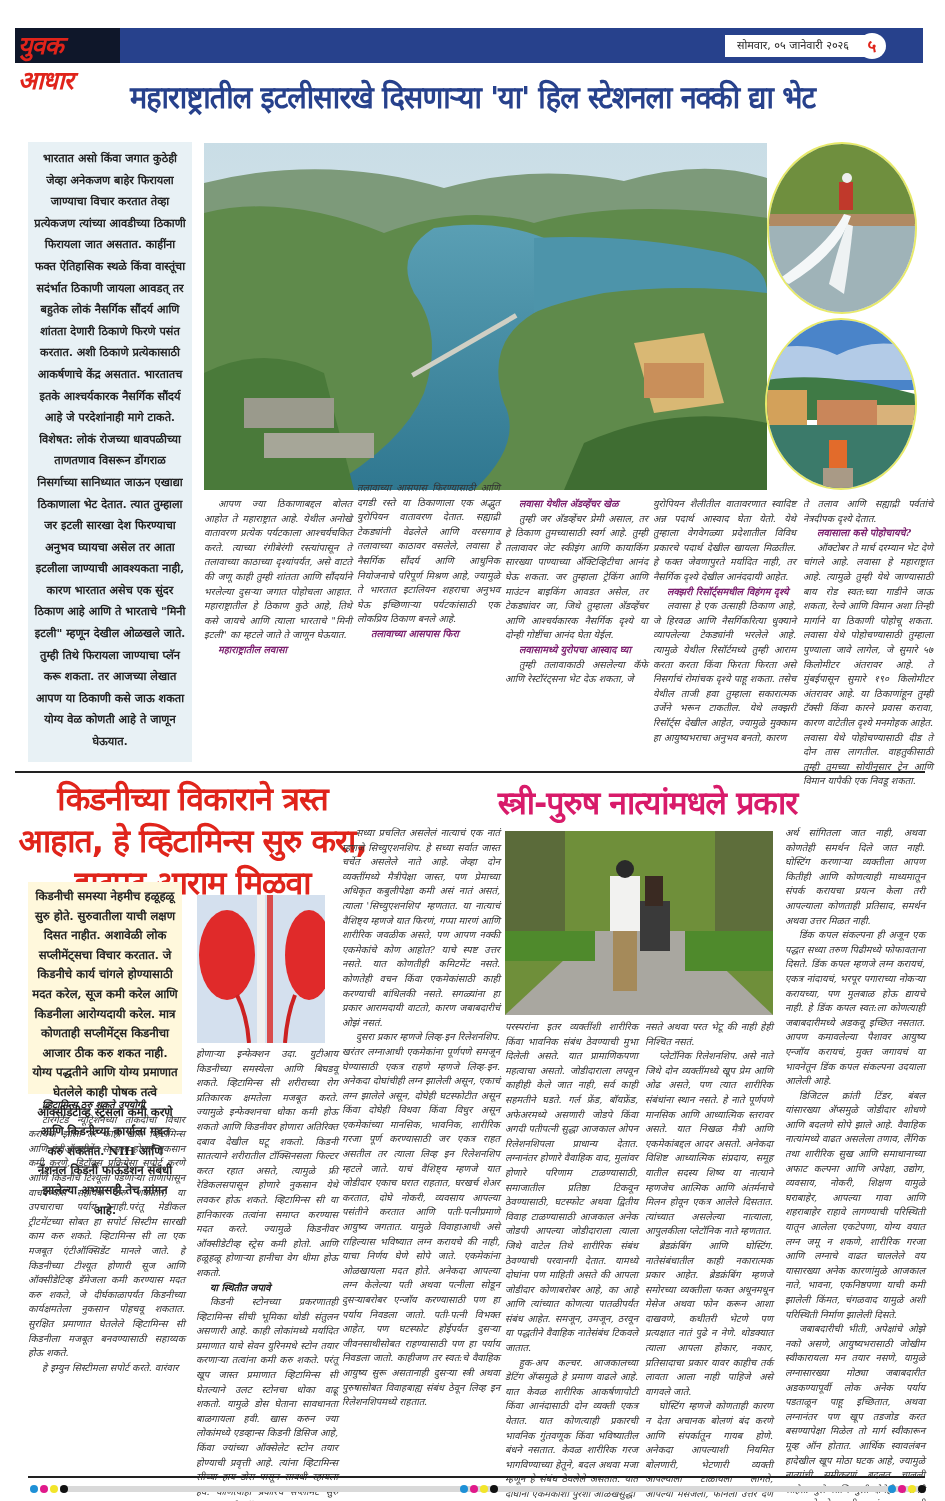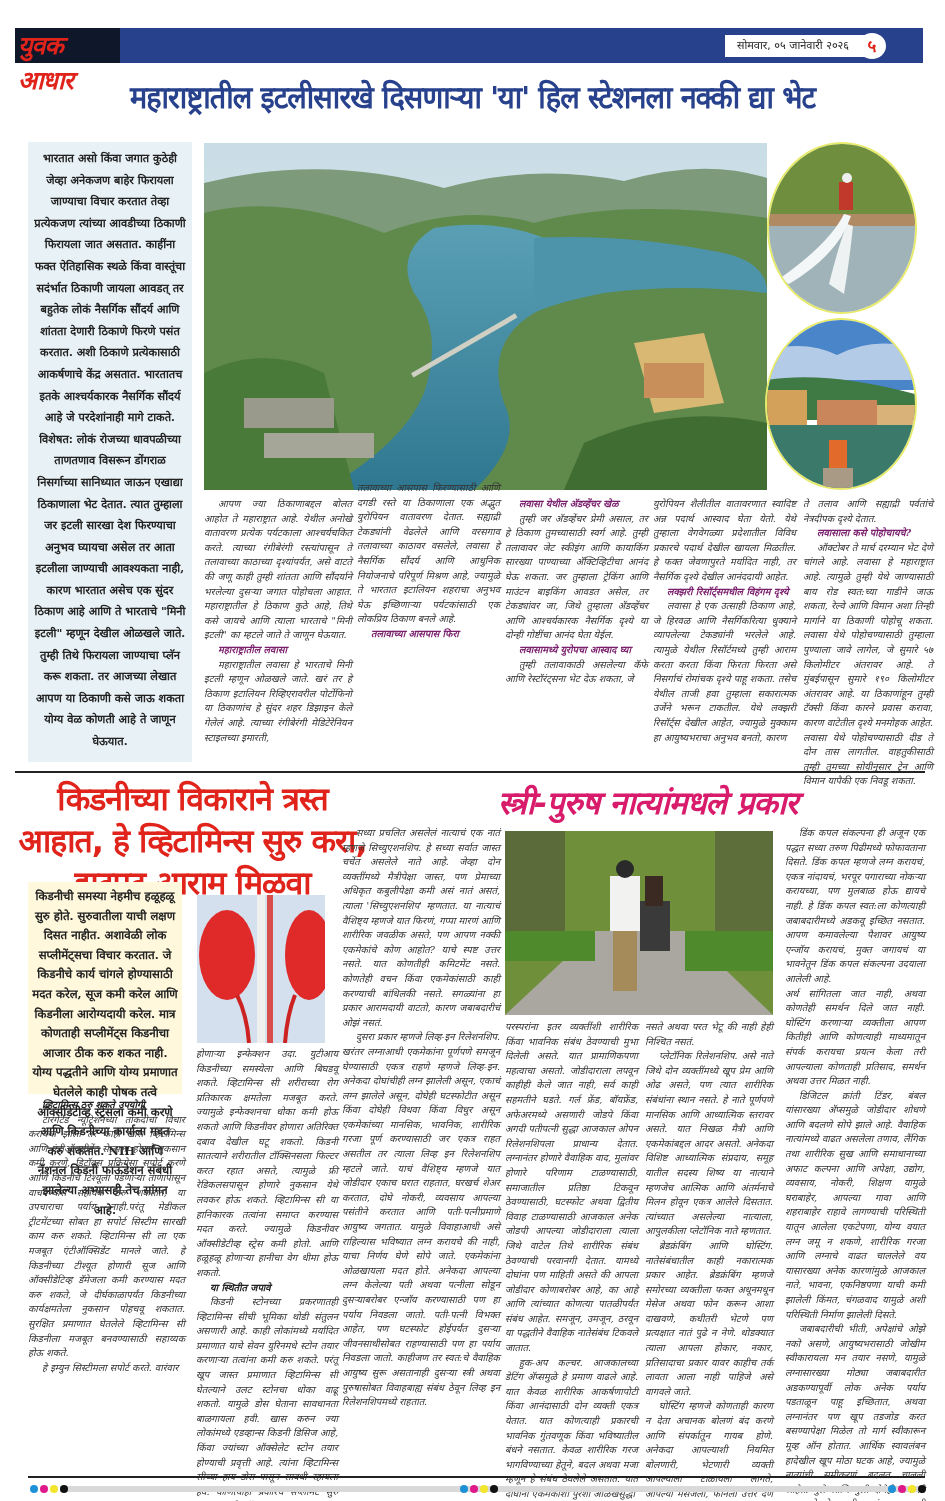--- a/index.html
+++ b/index.html
@@ -27,21 +27,21 @@
   .c4{left:653px;top:497px;width:143px;}
   .c5{left:803px;top:497px;width:130px;}
   .rule1{left:15px;top:771px;width:910px;height:2px;background:#222;}
   
   .kidhead{left:15px;top:778px;width:355px;text-align:center;color:#e0241b;font-family:"DejaVu Sans",sans-serif;font-weight:bold;font-size:32px;line-height:42px;letter-spacing:-1px;}
   .kidintro{left:28px;top:882px;width:154px;height:212px;background:#fff8dc;padding:5px 4px;box-sizing:border-box;font-weight:bold;font-size:11.6px;line-height:19.6px;text-align:center;color:#222;}
   .k1{left:28px;top:1112px;width:157px;}
   .kidimg{left:197px;top:895px;width:128px;height:148px;overflow:hidden;}
   .k2{left:196px;top:1047px;width:142px;}
   
-  .relhead{left:370px;top:778px;width:555px;text-align:center;color:#d81b6a;font-family:"DejaVu Sans",sans-serif;font-weight:bold;font-size:32px;line-height:50px;letter-spacing:-1px;font-style:italic;}
+  .relhead{left:370px;top:778px;width:555px;text-align:center;color:#d81b6a;font-family:"DejaVu Sans",sans-serif;font-weight:bold;font-size:32px;line-height:50px;letter-spacing:-1px;}
   .r1{left:342px;top:826px;width:158px;}
   .relimg{left:505px;top:831px;width:268px;height:184px;overflow:hidden;}
   .r2{left:505px;top:1020px;width:133px;}
   .r3{left:645px;top:1020px;width:128px;}
   .r4{left:785px;top:826px;width:140px;}
   .rule2{left:28px;top:1476px;width:897px;height:2px;background:#222;}
   .greybar{left:60px;top:1486px;width:860px;height:6px;background:#d9d9d9;}
   .dot{width:8px;height:8px;border-radius:50%;top:1485px;}
 </style>
 </head>
@@ -104,21 +104,20 @@
     <rect x="110" y="85" width="42" height="20" fill="#d9b27a"></rect>
     <rect y="105" width="152" height="67" fill="#3b7a6a"></rect>
     <rect x="62" y="120" width="18" height="30" fill="#e26b2b"></rect>
     <rect x="56" y="148" width="30" height="24" fill="#a99a86"></rect>
   </svg>
 </div>
 
 <div class="abs col c1">
   <p>आपण ज्या ठिकाणाबद्दल बोलत आहोत ते महाराष्ट्रात आहे. येथील अनोखे वातावरण प्रत्येक पर्यटकाला आश्चर्यचकित करते. त्याच्या रंगीबेरंगी रस्त्यांपासून ते तलावाच्या काठाच्या दृश्यांपर्यंत, असे वाटते की जणू काही तुम्ही शांतता आणि सौंदर्याने भरलेल्या दुसऱ्या जगात पोहोचला आहात. महाराष्ट्रातील हे ठिकाण कुठे आहे, तिथे कसे जायचे आणि त्याला भारताचे "मिनी इटली" का म्हटले जाते ते जाणून घेऊयात.</p>
   <p class="sub">महाराष्ट्रातील लवासा</p>
-  <p>महाराष्ट्रातील लवासा हे भारताचे मिनी इटली म्हणून ओळखले जाते. खरं तर हे ठिकाण इटालियन रिव्हिएरावरील पोर्टोफिनो या ठिकाणांच हे सुंदर शहर डिझाइन केले गेलेलं आहे. त्याच्या रंगीबेरंगी मेडिटेरेनियन स्टाइलच्या इमारती,</p>
 </div>
 <div class="abs col c2">
   <p style="text-indent:0">तलावाच्या आसपास फिरण्यासाठी आणि दगडी रस्ते या ठिकाणाला एक अद्भुत युरोपियन वातावरण देतात. सह्याद्री टेकड्यांनी वेढलेले आणि वरसगाव तलावाच्या काठावर वसलेले, लवासा हे नैसर्गिक सौंदर्य आणि आधुनिक नियोजनाचे परिपूर्ण मिश्रण आहे, ज्यामुळे ते भारतात इटालियन शहराचा अनुभव घेऊ इच्छिणाऱ्या पर्यटकांसाठी एक लोकप्रिय ठिकाण बनले आहे.</p>
   <p class="sub">तलावाच्या आसपास फिरा</p>
 </div>
 <div class="abs col c3">
   <p class="sub">लवासा येथील अ‍ॅडव्हेंचर खेळ</p>
   <p>तुम्ही जर अ‍ॅडव्हेंचर प्रेमी असाल, तर हे ठिकाण तुमच्यासाठी स्वर्ग आहे. तुम्ही तलावावर जेट स्कीइंग आणि कायाकिंग सारख्या पाण्याच्या अ‍ॅक्टिव्हिटीचा आनंद घेऊ शकता. जर तुम्हाला ट्रेकिंग आणि माउंटन बाइकिंग आवडत असेल, तर टेकड्यांवर जा, जिथे तुम्हाला अ‍ॅडव्हेंचर आणि आश्चर्यकारक नैसर्गिक दृश्ये या दोन्ही गोष्टींचा आनंद घेता येईल.</p>
   <p class="sub">लवासामध्ये युरोपचा आस्वाद घ्या</p>
   <p>तुम्ही तलावाकाठी असलेल्या कॅफे आणि रेस्टॉरंट्सना भेट देऊ शकता, जे</p>
@@ -185,22 +184,22 @@
   <p style="text-indent:0">परस्परांना इतर व्यक्तींशी शारीरिक किंवा भावनिक संबंध ठेवण्याची मुभा दिलेली असते. यात प्रामाणिकपणा महत्वाचा असतो. जोडीदाराला लपवून काहीही केले जात नाही, सर्व काही सहमतीने घडते. गर्ल फ्रेंड, बॉयफ्रेंड, अफेअरमध्ये असणारी जोडपे किंवा अगदी पतीपत्नी सुद्धा आजकाल ओपन रिलेशनशिपला प्राधान्य देतात. लग्नानंतर होणारे वैवाहिक वाद, मुलांवर होणारे परिणाम टाळण्यासाठी, समाजातील प्रतिष्ठा टिकवून ठेवण्यासाठी, घटस्फोट अथवा द्वितीय विवाह टाळण्यासाठी आजकाल अनेक जोडपी आपल्या जोडीदाराला त्याला जिथे वाटेल तिथे शारीरिक संबंध ठेवण्याची परवानगी देतात. यामध्ये दोघांना पण माहिती असते की आपला जोडीदार कोणाबरोबर आहे, का आहे आणि त्यांच्यात कोणत्या पातळीपर्यंत संबंध आहेत. समजून, उमजून, ठरवून या पद्धतीने वैवाहिक नातेसंबंध टिकवले जातात.</p>
   <p>हुक-अप कल्चर. आजकालच्या डेटिंग ॲप्समुळे हे प्रमाण वाढले आहे. यात केवळ शारीरिक आकर्षणापोटी किंवा आनंदासाठी दोन व्यक्ती एकत्र येतात. यात कोणत्याही प्रकारची भावनिक गुंतवणूक किंवा भविष्यातील बंधने नसतात. केवळ शारीरिक गरज भागविण्याच्या हेतूने, बदल अथवा मजा म्हणून हे संबंध ठेवलेले असतात. यात दोघांना एकमेकांशी पुरेशी ओळखसुद्धा</p>
 </div>
 <div class="abs col r3">
   <p style="text-indent:0">नसते अथवा परत भेटू की नाही हेही निश्चित नसतं.</p>
   <p>प्लेटॉनिक रिलेशनशिप. असे नाते जिथे दोन व्यक्तींमध्ये खूप प्रेम आणि ओढ असते, पण त्यात शारीरिक संबंधांना स्थान नसते. हे नाते पूर्णपणे मानसिक आणि आध्यात्मिक स्तरावर असते. यात निखळ मैत्री आणि एकमेकांबद्दल आदर असतो. अनेकदा विशिष्ट आध्यात्मिक संप्रदाय, समूह यातील सदस्य शिष्य या नात्याने म्हणजेच आत्मिक आणि अंतर्मनाचे मिलन होवून एकत्र आलेले दिसतात. त्यांच्यात असलेल्या नात्याला, आपुलकीला प्लेटॉनिक नाते म्हणतात.</p>
   <p>ब्रेडक्रंबिंग आणि घोस्टिंग. नातेसंबंधातील काही नकारात्मक प्रकार आहेत. ब्रेडक्रंबिंग म्हणजे समोरच्या व्यक्तीला फक्त अधूनमधून मेसेज अथवा फोन करून आशा दाखवणे, कधीतरी भेटणे पण प्रत्यक्षात नातं पुढे न नेणे. थोडक्यात त्याला आपला होकार, नकार, प्रतिसादाचा प्रकार यावर काहीच तर्क लावता आला नाही पाहिजे असे वागवले जाते.</p>
   <p>घोस्टिंग म्हणजे कोणताही कारण न देता अचानक बोलणं बंद करणे आणि संपर्कातून गायब होणे. अनेकदा आपल्याशी नियमित बोलणारी, भेटणारी व्यक्ती आपल्याला टाळायला लागते, आपल्या मेसेजला, फोनला उत्तर देणे बंद करते. आपल्याला त्या व्यक्तीकडून असे वागण्याचा काहीही</p>
 </div>
 <div class="abs col r4">
+  <p style="text-indent:0">अर्थ सांगितला जात नाही, अथवा कोणतेही समर्थन दिले जात नाही. घोस्टिंग करणाऱ्या व्यक्तीला आपण कितीही आणि कोणत्याही माध्यमातून संपर्क करायचा प्रयत्न केला तरी आपल्याला कोणताही प्रतिसाद, समर्थन अथवा उत्तर मिळत नाही.</p>
   <p>डिंक कपल संकल्पना ही अजून एक पद्धत सध्या तरुण पिढीमध्ये फोफावताना दिसते. डिंक कपल म्हणजे लग्न करायचं, एकत्र नांदायचं, भरपूर पगाराच्या नोकऱ्या करायच्या, पण मुलबाळ होऊ द्यायचे नाही. हे डिंक कपल स्वत:ला कोणत्याही जबाबदारीमध्ये अडकवू इच्छित नसतात. आपण कमावलेल्या पैशावर आयुष्य एन्जॉय करायचं, मुक्त जगायचं या भावनेतून डिंक कपल संकल्पना उदयाला आलेली आहे.</p>
-  <p style="text-indent:0">अर्थ सांगितला जात नाही, अथवा कोणतेही समर्थन दिले जात नाही. घोस्टिंग करणाऱ्या व्यक्तीला आपण कितीही आणि कोणत्याही माध्यमातून संपर्क करायचा प्रयत्न केला तरी आपल्याला कोणताही प्रतिसाद, समर्थन अथवा उत्तर मिळत नाही.</p>
   <p>डिजिटल क्रांती टिंडर, बंबल यांसारख्या ॲप्समुळे जोडीदार शोधणे आणि बदलणे सोपे झाले आहे. वैवाहिक नात्यांमध्ये वाढत असलेला तणाव, लैंगिक तथा शारीरिक सुख आणि समाधानाच्या अफाट कल्पना आणि अपेक्षा, उद्योग, व्यवसाय, नोकरी, शिक्षण यामुळे घराबाहेर, आपल्या गावा आणि शहराबाहेर राहावे लागण्याची परिस्थिती यातून आलेला एकटेपणा, योग्य वयात लग्न जमू न शकणे, शारीरिक गरजा आणि लग्नाचे वाढत चाललेले वय यासारख्या अनेक कारणांमुळे आजकाल नाते, भावना, एकनिष्ठपणा याची कमी झालेली किंमत, चंगळवाद यामुळे अशी परिस्थिती निर्माण झालेली दिसते.</p>
   <p>जबाबदारीची भीती, अपेक्षांचे ओझे नको असणे, आयुष्यभरासाठी जोखीम स्वीकारायला मन तयार नसणे, यामुळे लग्नासारख्या मोठ्या जबाबदारीत अडकण्यापूर्वी लोक अनेक पर्याय पडताळून पाहू इच्छितात, अथवा लग्नानंतर पण खूप तडजोड करत बसण्यापेक्षा मिळेल तो मार्ग स्वीकारून मूव्ह ऑन होतात. आर्थिक स्वावलंबन हादेखील खूप मोठा घटक आहे, ज्यामुळे नात्यांची समीकरणं बदलत चालली आहेत. मुले आणि मुली दोघेही कमावते असल्याने कोणावरही अवलंबून राहण्याची गरज उरलेली नाही.</p>
 </div>
 
 <div class="abs rule2"></div>
 <div class="abs greybar"></div>
 <div class="abs dot" style="left:30px;background:#1e90d6;"></div>
 <div class="abs dot" style="left:40px;background:#e0198a;"></div>
 <div class="abs dot" style="left:50px;background:#f2e52b;"></div>
 <div class="abs dot" style="left:60px;background:#111;"></div>

